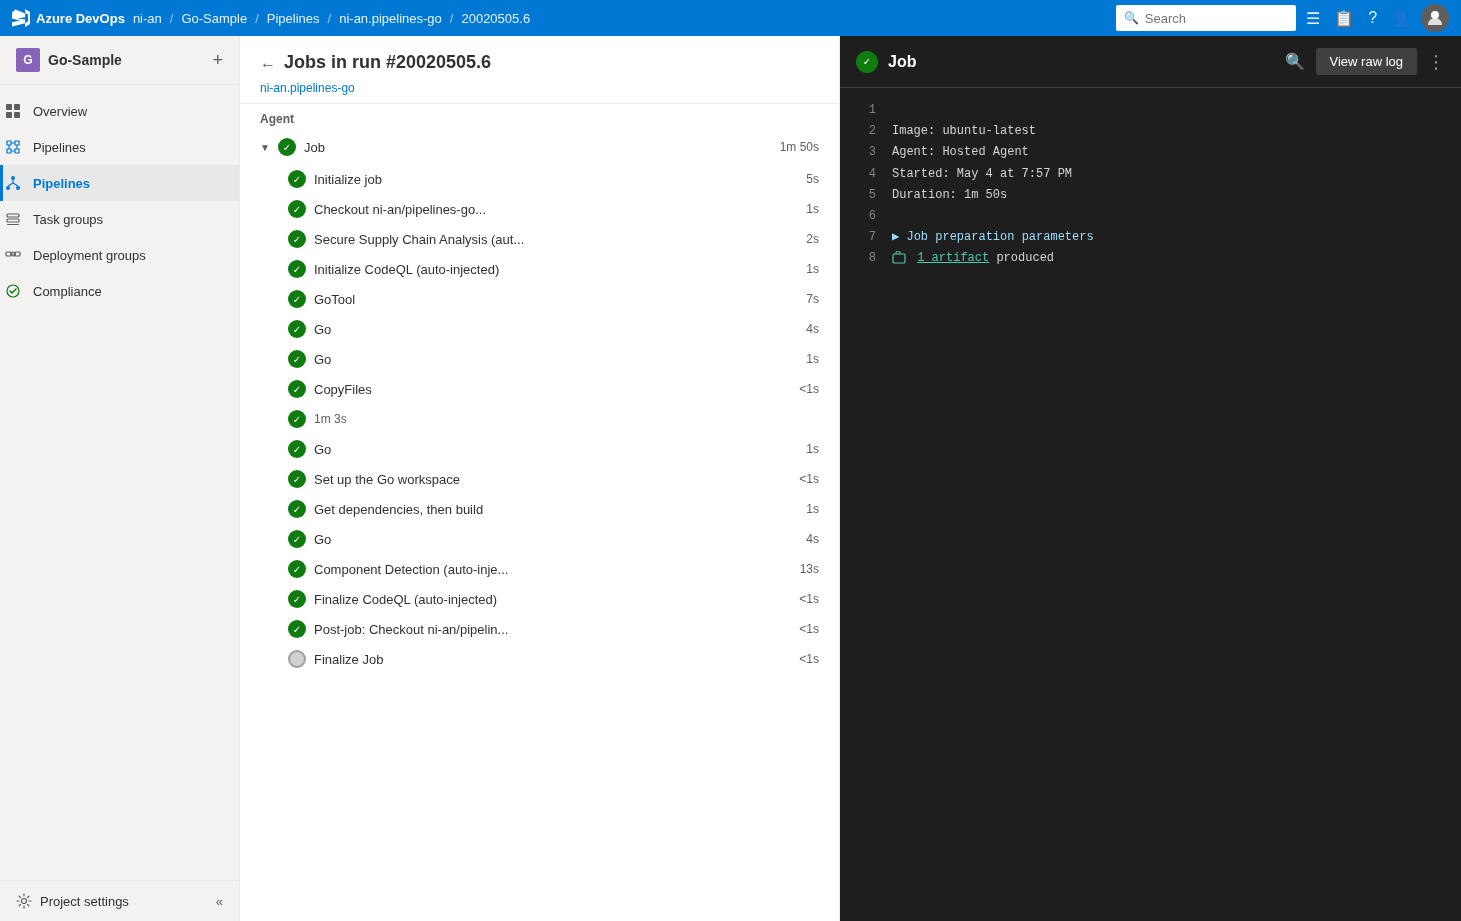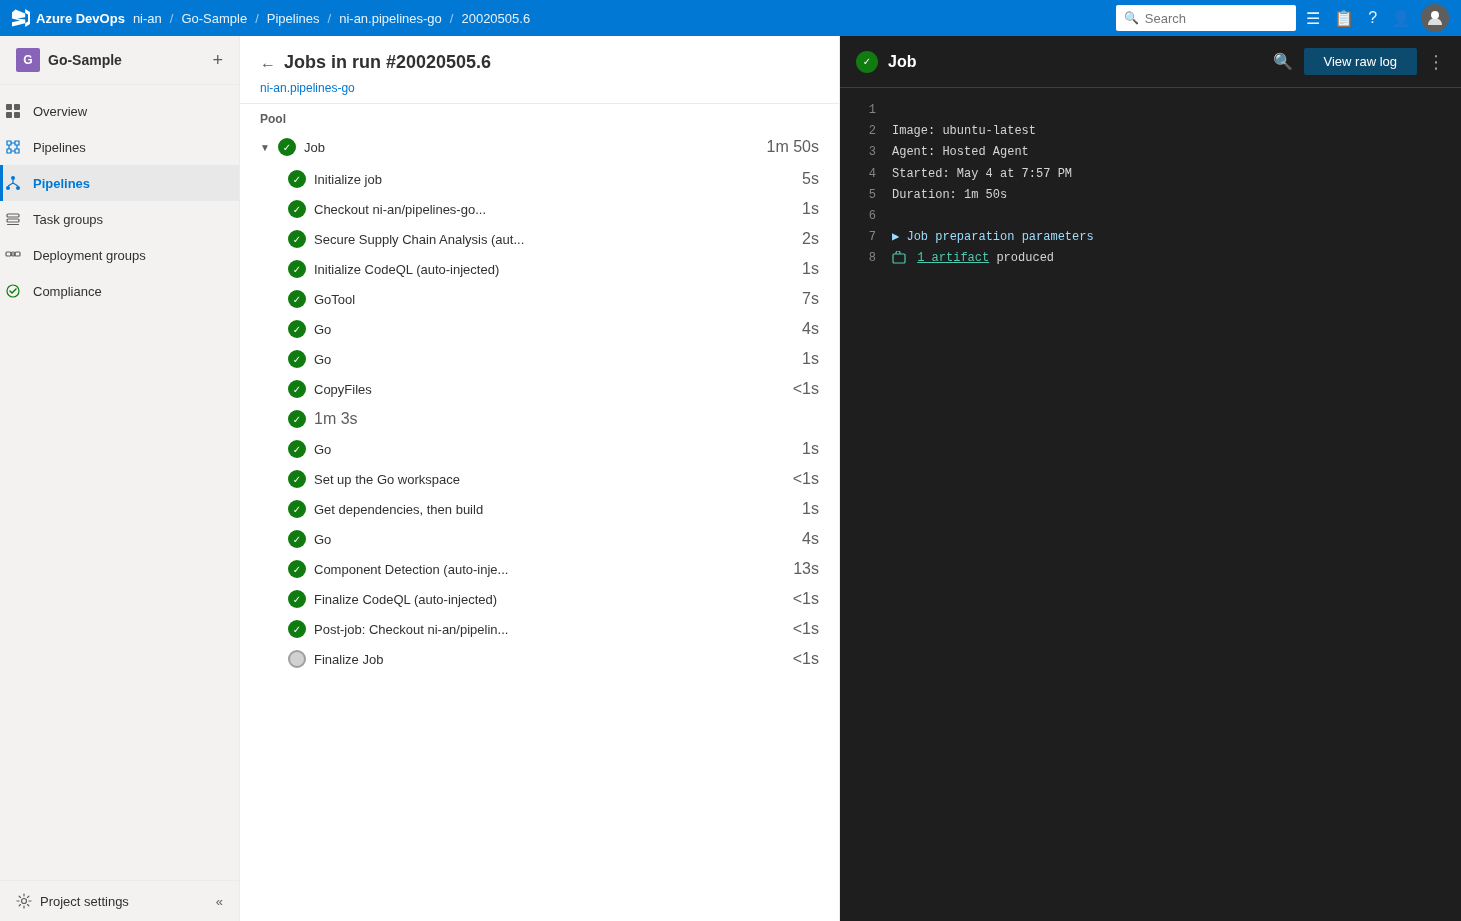--- a/index.html
+++ b/index.html
@@ -51,32 +51,32 @@
     .jobs-title { font-size: 18px; font-weight: 700; color: #323130; }
     .jobs-subtitle { font-size: 12px; color: #0078d4; cursor: pointer; margin-top: 2px; }
     .jobs-section-label { font-size: 12px; color: #605e5c; padding: 8px 20px 4px; font-weight: 600; }
     .jobs-list { flex: 1; overflow-y: auto; }
     .job-group-header { display: flex; align-items: center; gap: 8px; padding: 8px 20px; cursor: pointer; }
     .collapse-arrow { color: #605e5c; font-size: 10px; cursor: pointer; }
     .job-status-icon { width: 18px; height: 18px; border-radius: 50%; display: flex; align-items: center; justify-content: center; flex-shrink: 0; }
     .status-success { background: #107c10; }
     .status-pending { background: #d1d1d1; border: 2px solid #a19f9d; }
     .job-name { flex: 1; font-size: 13px; color: #323130; font-weight: 500; }
-    .job-duration { font-size: 16px; color: #605e5c; white-space: nowrap; }
+    .job-duration { font-size: 12px; color: #605e5c; white-space: nowrap; }
 
     .job-step { display: flex; align-items: center; gap: 8px; padding: 6px 20px 6px 48px; cursor: pointer; }
     .job-step .job-name { font-size: 13px; color: #323130; font-weight: 400; }
 
     
     .log-panel { flex: 1; background: #1e1e1e; color: #d4d4d4; display: flex; flex-direction: column; overflow: hidden; }
     .log-header { display: flex; align-items: center; padding: 12px 16px; border-bottom: 1px solid #3e3e3e; gap: 10px; }
     .log-title-icon { width: 22px; height: 22px; border-radius: 50%; background: #107c10; display: flex; align-items: center; justify-content: center; flex-shrink: 0; }
     .log-title { font-size: 16px; font-weight: 600; color: white; flex: 1; }
     .log-search-btn { color: #a0a0a0; cursor: pointer; font-size: 16px; }
-    .view-raw-btn { background: #0c4a6e; color: white; border: none; padding: 6px 20px; font-size: 13px; cursor: pointer; border-radius: 2px; font-family: inherit; }
+    .view-raw-btn { background: #404040; color: white; border: none; padding: 6px 14px; font-size: 13px; cursor: pointer; border-radius: 2px; font-family: inherit; }
     .log-more-btn { color: #a0a0a0; cursor: pointer; font-size: 18px; }
     .log-content { flex: 1; overflow-y: auto; padding: 12px 0; font-family: 'Consolas', 'Courier New', monospace; font-size: 12px; line-height: 1.6; }
     .log-line { display: flex; gap: 16px; padding: 1px 16px; }
     .line-num { color: #858585; min-width: 20px; text-align: right; user-select: none; flex-shrink: 0; }
     .line-content { color: #d4d4d4; flex: 1; }
     .line-content a { color: #4ec9b0; text-decoration: underline; cursor: pointer; }
     .line-expandable { color: #9cdcfe; cursor: pointer; }
     .artifact-link { color: #4ec9b0; text-decoration: underline; cursor: pointer; }
 
     
@@ -228,21 +228,21 @@
 
     <div class="jobs-panel">
       <div class="jobs-panel-header">
         <div class="back-nav">
           <span class="back-btn">←</span>
           <h2 class="jobs-title">Jobs in run #20020505.6</h2>
         </div>
         <div class="jobs-subtitle">ni-an.pipelines-go</div>
       </div>
 
-      <div class="jobs-section-label">Pool</div>
+      <div class="jobs-section-label">Agent</div>
 
       <div class="jobs-list">
 
         <div class="job-group-header">
           <span class="collapse-arrow">▼</span>
           <div class="job-status-icon status-success">
             <span class="check-icon">✓</span>
           </div>
           <span class="job-name">Job</span>
           <span class="job-duration">1m 50s</span>

